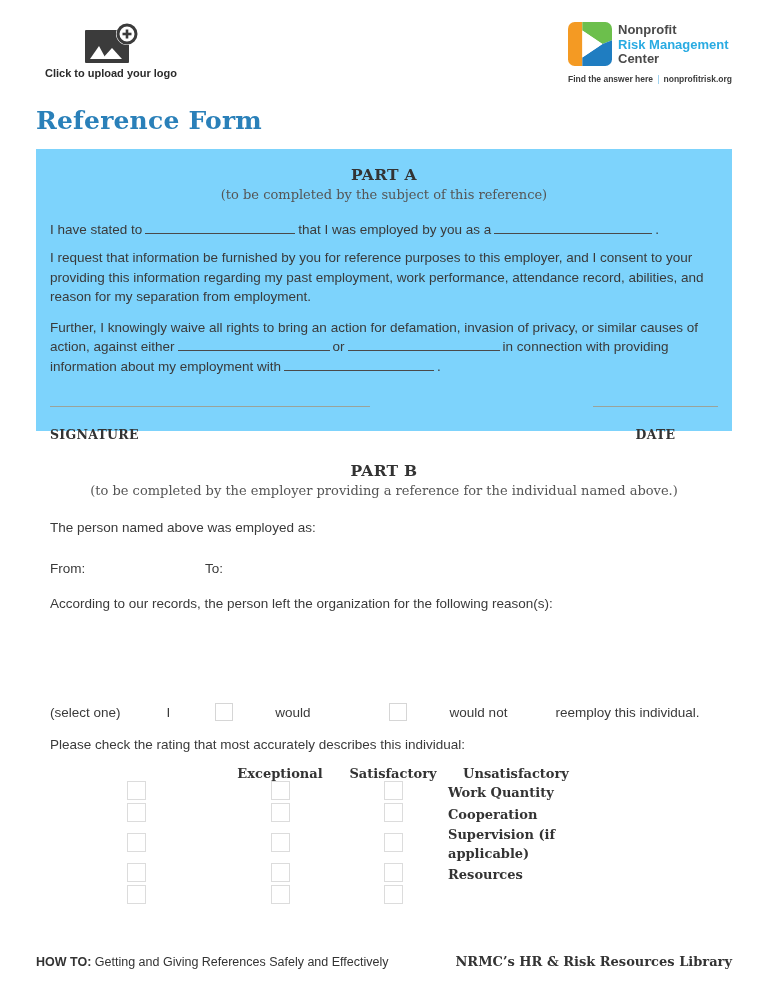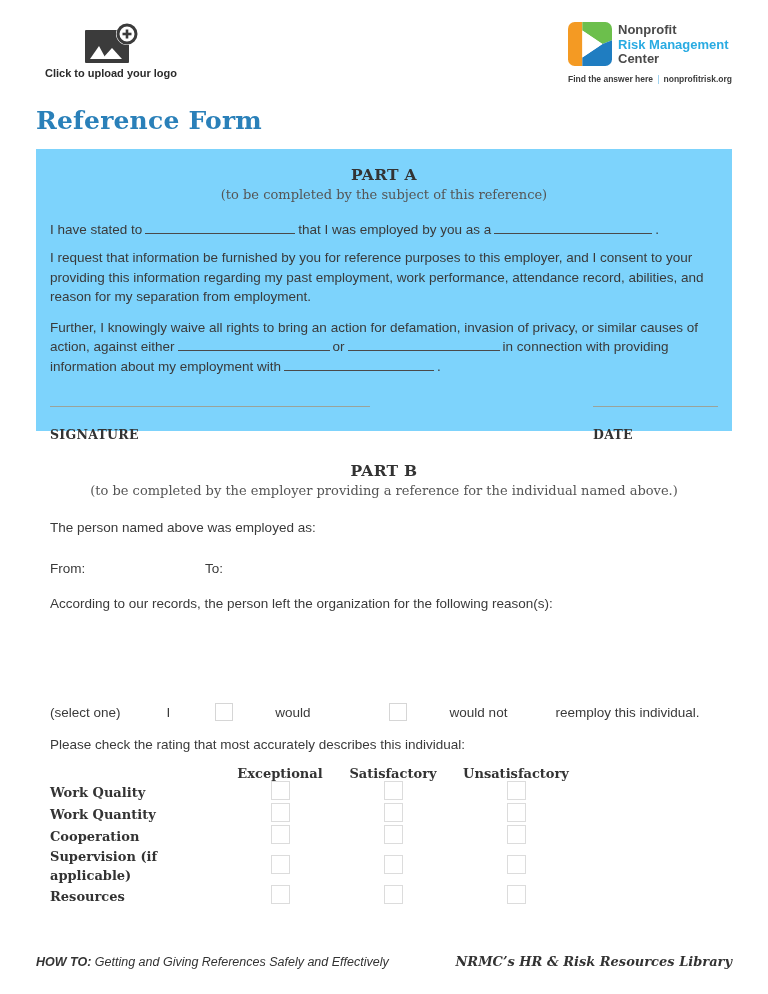--- a/index.html
+++ b/index.html
@@ -25,21 +25,21 @@
   
   .part-a { margin-top:14px; background:#7dd3fc; padding:16px 14px 14px; height:282px; box-sizing:border-box; }
   .part-heading { text-align:center; font-family:"DejaVu Serif",serif; font-weight:bold; font-size:15.5px; color:#333; letter-spacing:0.3px; }
   .part-sub { text-align:center; font-family:"DejaVu Serif",serif; font-size:13px; color:#555; margin-top:3px; }
   .line1 { margin-top:20px; font-size:13.5px; }
   .blank { display:inline-block; border-bottom:1.3px solid #4a4a4a; height:11px; vertical-align:baseline; margin:0 3px; }
   .para { margin-top:11px; font-size:13.5px; line-height:19.5px; }
   .sig-row { display:flex; justify-content:space-between; margin-top:30px; }
   .sig-col { border-top:1px solid #9aa39a; padding-top:20px; font-family:"DejaVu Serif",serif; font-weight:bold; font-size:12.5px; color:#333; letter-spacing:0.3px; }
   .sig-col.signature { width:320px; }
-  .sig-col.date { width:125px; }
+  .sig-col.date { width:125px;text-align:center; }
 
   
   .part-b { margin-top:30px; padding:0 14px; font-size:13.5px; }
   .pb-employed { margin-top:22px; }
   .pb-fromto { margin-top:26px; display:flex; }
   .pb-fromto .from { width:155px; }
   .pb-reason { margin-top:20px; }
   .pb-select { margin-top:92px; display:flex; align-items:center;gap:36px; }
   .cb { display:inline-block; width:18px; height:18px; border:1.5px solid #d6d6d6; background:#fff; box-sizing:border-box; }
   .pb-select .sel-label { margin-right:10px; }
@@ -50,21 +50,21 @@
   .pb-select .wouldnot { margin-right:12px; }
   .pb-rating-prompt { margin-top:16px; }
 
   .rating-grid { display:grid; grid-template-columns:172px 116px 110px 136px; margin-top:14px; align-items:center; }
   .rg-header { font-family:"DejaVu Serif",serif; font-weight:bold; font-size:13px; text-align:center; color:#333; }
   .rg-label { font-family:"DejaVu Serif",serif; font-weight:bold; font-size:13px; color:#333; line-height:19px; }
   .rg-cell { text-align:center; }
   .rg-cell .cb { width:19px; height:19px; border-color:#dcdcdc; }
 
   
-  .footer { position:absolute; left:36px; right:36px; top:954px; display:flex; justify-content:space-between; align-items:baseline;font-style:italic; }
+  .footer { position:absolute; left:36px; right:36px; top:954px; display:flex; justify-content:space-between; align-items:baseline; }
   .footer-left { font-size:12.5px; color:#333; }
   .footer-left .bold { font-weight:bold; }
   .footer-right { font-family:"DejaVu Serif",serif; font-weight:bold; font-size:13px; color:#333; }
 </style>
 </head>
 <body>
 
 <div class="page">
 
   <div class="header">
@@ -162,21 +162,20 @@
     </div>
 
     <div class="pb-rating-prompt">Please check the rating that most accurately describes this individual:</div>
 
     <div class="rating-grid">
       <div></div>
       <div class="rg-header">Exceptional</div>
       <div class="rg-header">Satisfactory</div>
       <div class="rg-header">Unsatisfactory</div>
 
-      <div class="rg-label">Work Quality</div>
       <div class="rg-cell"><span class="cb"></span></div>
       <div class="rg-cell"><span class="cb"></span></div>
       <div class="rg-cell"><span class="cb"></span></div>
 
       <div class="rg-label">Work Quantity</div>
       <div class="rg-cell"><span class="cb"></span></div>
       <div class="rg-cell"><span class="cb"></span></div>
       <div class="rg-cell"><span class="cb"></span></div>
 
       <div class="rg-label">Cooperation</div>

